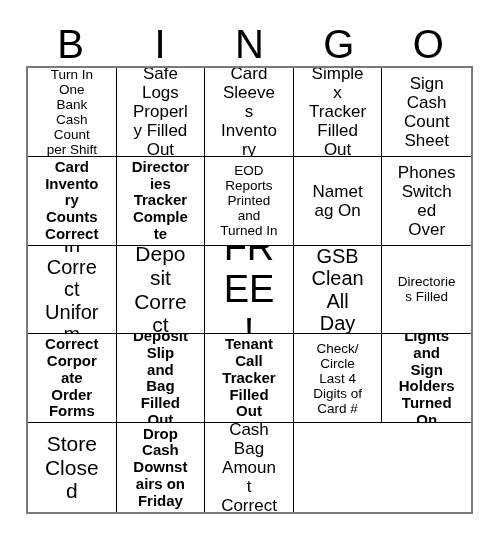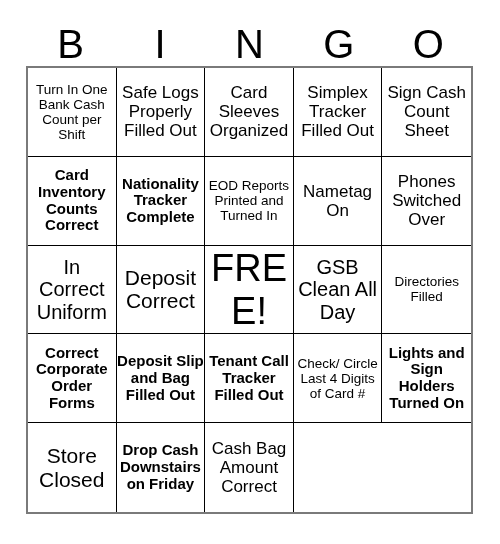--- a/index.html
+++ b/index.html
@@ -61,21 +61,21 @@
   }
 
   .bingo-cell {
     box-sizing: border-box;
     border-right: 1px solid #000000;
     border-bottom: 1px solid #000000;
     display: flex;
     align-items: center;
     justify-content: center;
     text-align: center;
-    padding: 2px 0;
+    padding: 2px 15px;
     background: #ffffff;
     overflow: hidden;
   }
   .bingo-cell:nth-child(5n) {
     border-right: none;
   }
   .bingo-cell:nth-child(n+21) {
     border-bottom: none;
   }
 
@@ -109,33 +109,33 @@
   </div>
 
   <div class="bingo-grid" id="bingo-grid">
       <div class="bingo-cell">
         <span class="cell-text fs-xs">Turn In One Bank Cash Count per Shift</span>
       </div>
       <div class="bingo-cell">
         <span class="cell-text fs-md">Safe Logs Properly Filled Out</span>
       </div>
       <div class="bingo-cell">
-        <span class="cell-text fs-md">Card Sleeves Organized</span>
+        <span class="cell-text fs-md">Card Sleeves Inventory</span>
       </div>
       <div class="bingo-cell">
         <span class="cell-text fs-md">Simplex Tracker Filled Out</span>
       </div>
       <div class="bingo-cell">
         <span class="cell-text fs-md">Sign Cash Count Sheet</span>
       </div>
       <div class="bingo-cell">
         <span class="cell-text fs-sm">Card Inventory Counts Correct</span>
       </div>
       <div class="bingo-cell">
-        <span class="cell-text fs-sm">Nationality Tracker Complete</span>
+        <span class="cell-text fs-sm">Directories Tracker Complete</span>
       </div>
       <div class="bingo-cell">
         <span class="cell-text fs-xs">EOD Reports Printed and Turned In</span>
       </div>
       <div class="bingo-cell">
         <span class="cell-text fs-md">Nametag On</span>
       </div>
       <div class="bingo-cell">
         <span class="cell-text fs-md">Phones Switched Over</span>
       </div>

